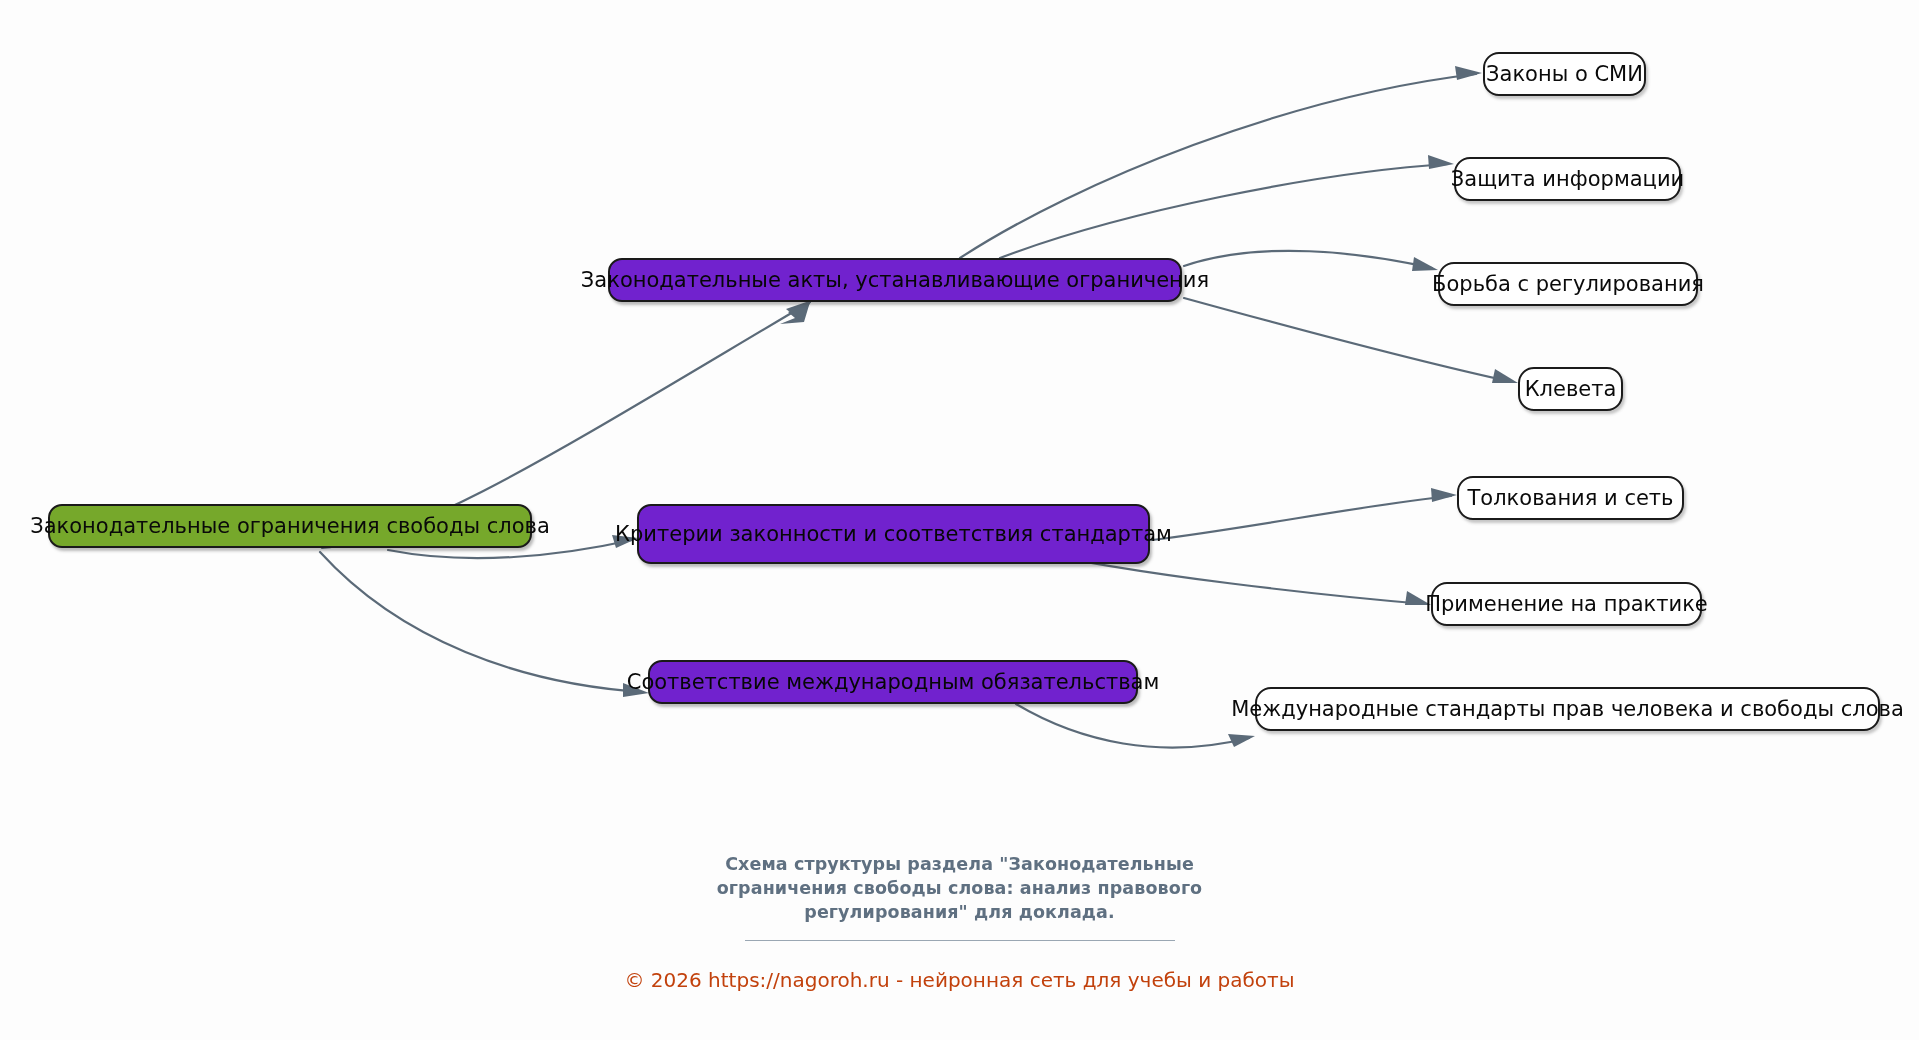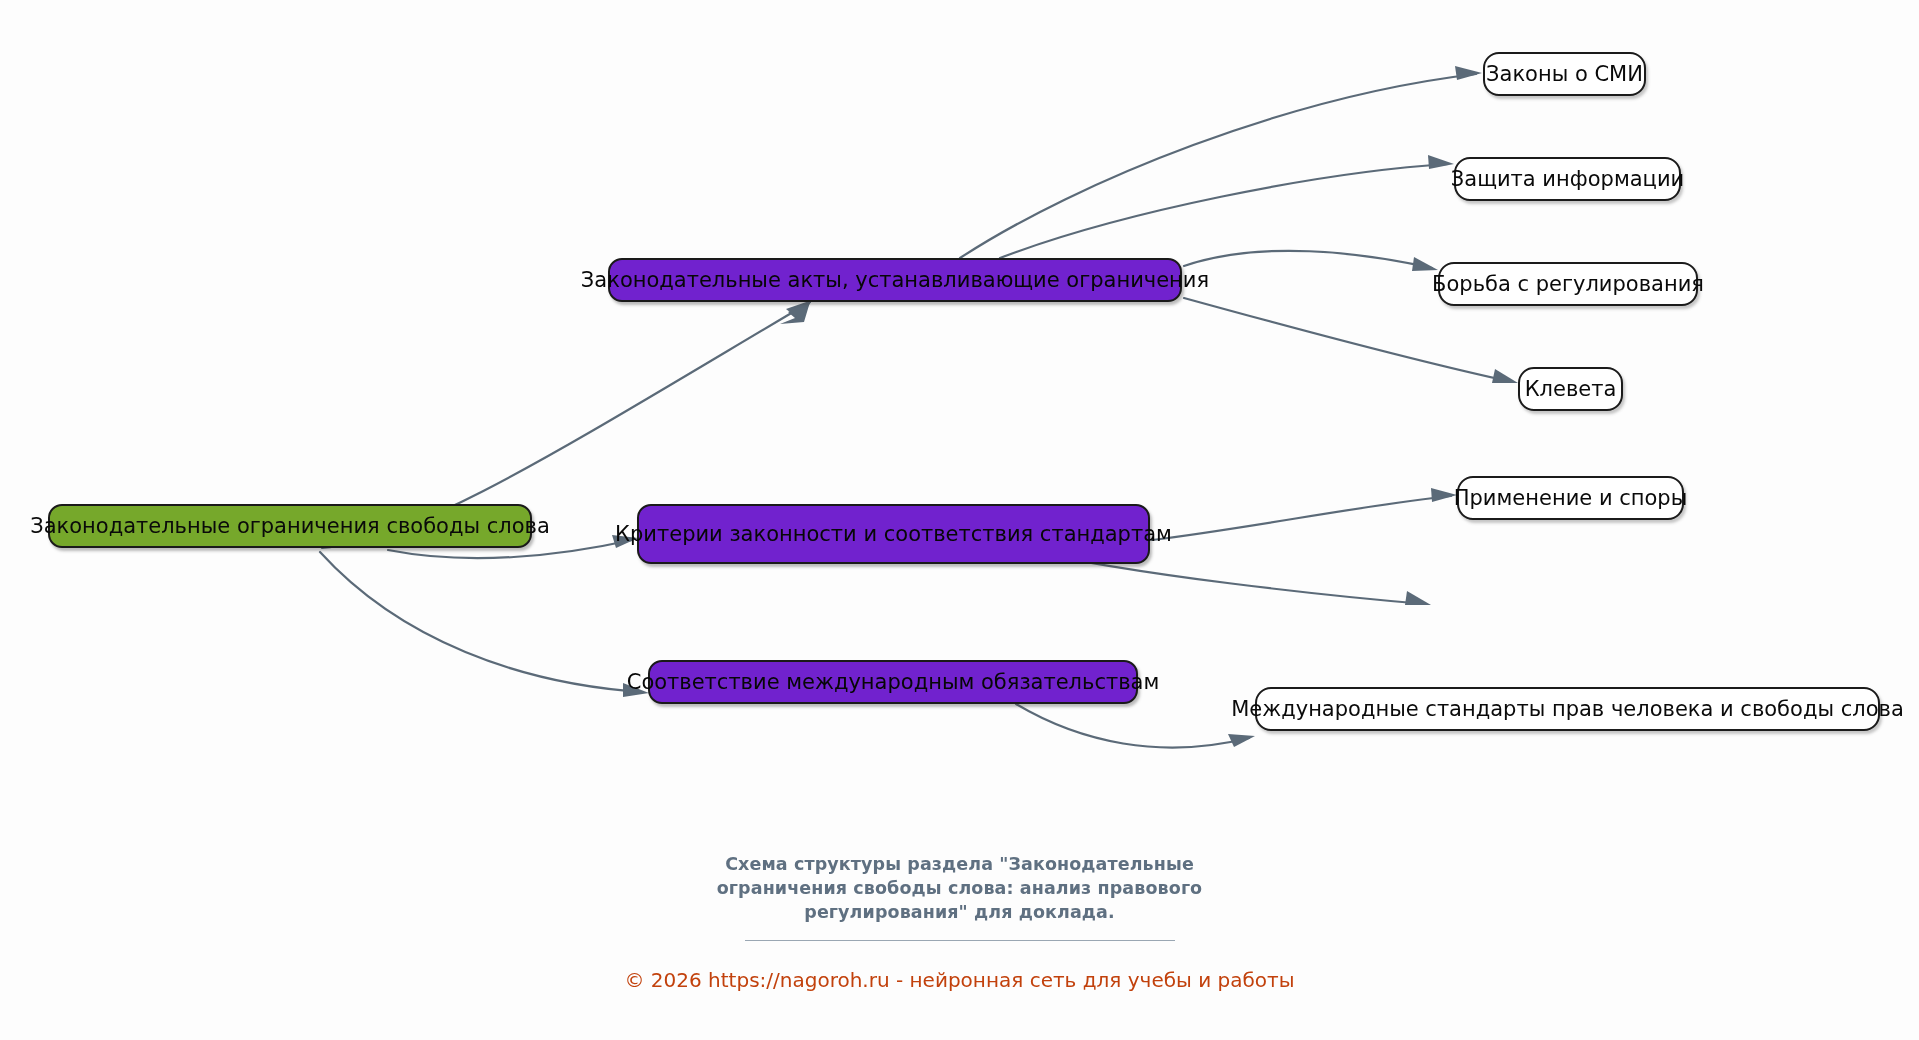--- a/index.html
+++ b/index.html
@@ -193,23 +193,26 @@
 
   <div class="node node-leaf" style="left:1518px; top:367px; width:105px; height:44px;">
     <span class="node-label">Клевета</span>
   </div>
 
   <div class="node node-branch" style="left:637px; top:504px; width:513px; height:60px;">
     <span class="node-label">Критерии законности и соответствия стандартам</span>
   </div>
 
   <div class="node node-leaf" style="left:1457px; top:476px; width:227px; height:44px;">
-    <span class="node-label">Применение и споры</span>
-  </div>
-
+    <span class="node-label">Толкования и сеть</span>
+  </div>
+
+  <div class="node node-leaf" style="left:1431px; top:582px; width:271px; height:44px;">
+    <span class="node-label">Применение на практике</span>
+  </div>
 
   <div class="node node-branch" style="left:648px; top:660px; width:490px; height:44px;">
     <span class="node-label">Соответствие международным обязательствам</span>
   </div>
 
   <div class="node node-leaf" style="left:1255px; top:687px; width:625px; height:44px;">
     <span class="node-label">Международные стандарты прав человека и свободы слова</span>
   </div>
 
   <div id="footer">

